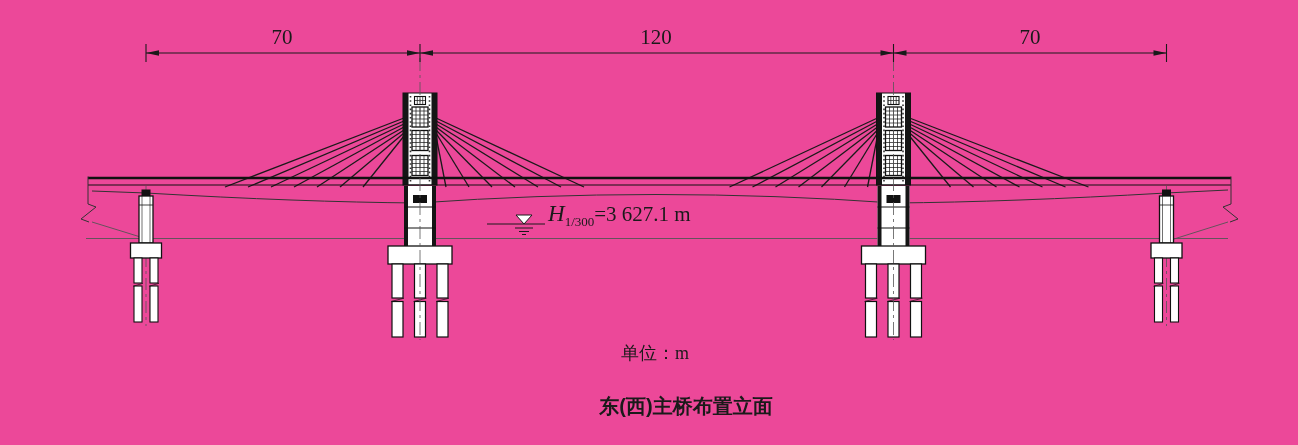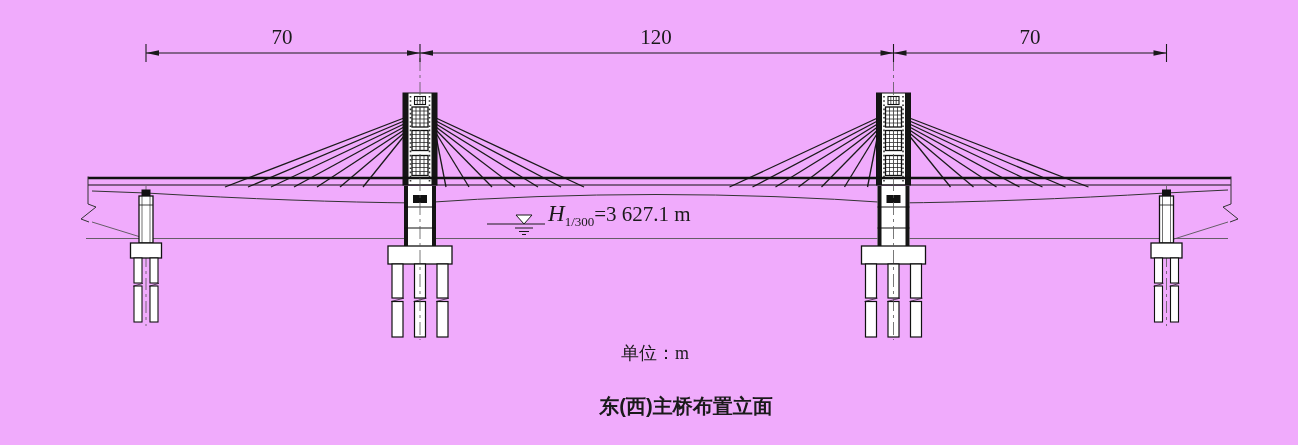--- a/index.html
+++ b/index.html
@@ -1,19 +1,19 @@
 <!DOCTYPE html>
 <html><head>
 <meta charset="utf-8">
 <style>
   html,body{margin:0;padding:0;background:#ffffff;}
   .canvas{
     position:relative;
     width:1298px;height:445px;
-    background:#f0abfc;
+    background:#ec4899;
     overflow:hidden;
     font-family:"Liberation Serif","DejaVu Serif",serif;
   }
   svg{position:absolute;left:0;top:0;}
   svg text{fill:#1a1a1a;}
   .dim-label{font-size:21px;font-family:"Liberation Serif","DejaVu Serif",serif;}
   .water-label{font-size:21px;font-family:"Liberation Serif","DejaVu Serif",serif;}
   .water-var{font-style:italic;font-size:23px;}
   .water-sub{font-size:13px;}
   .unit-label{font-size:18px;font-family:"Liberation Serif","DejaVu Serif",serif;}

